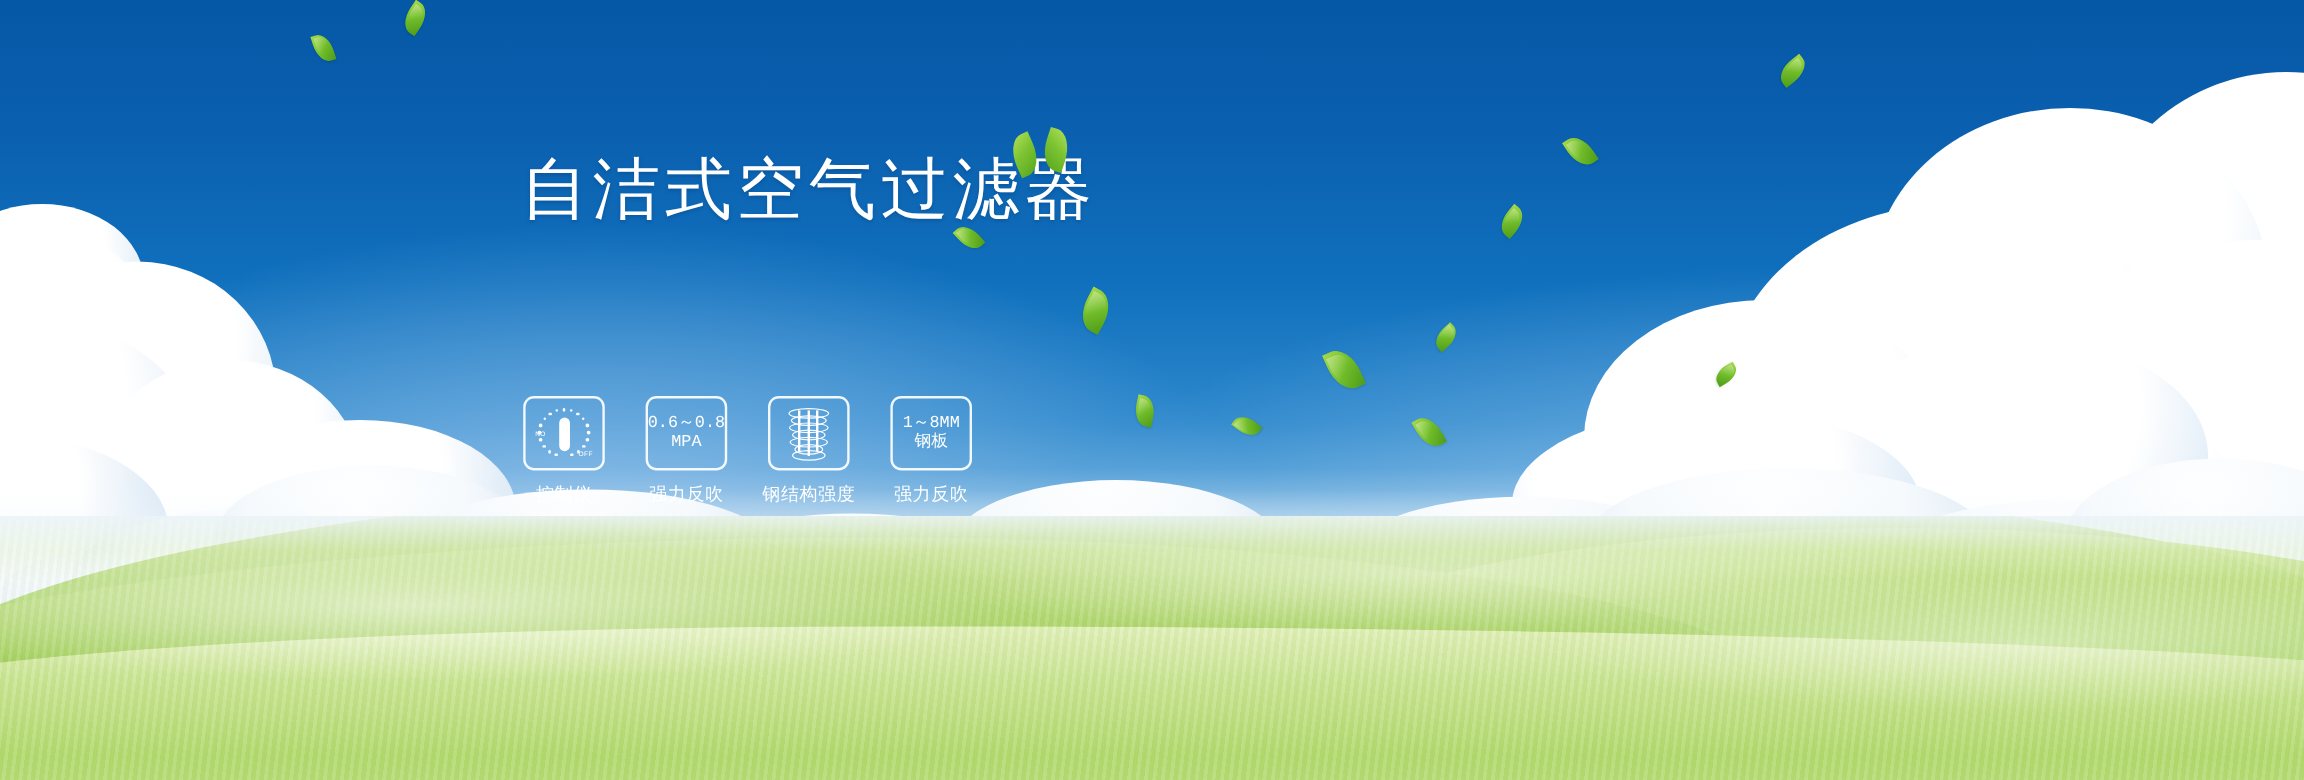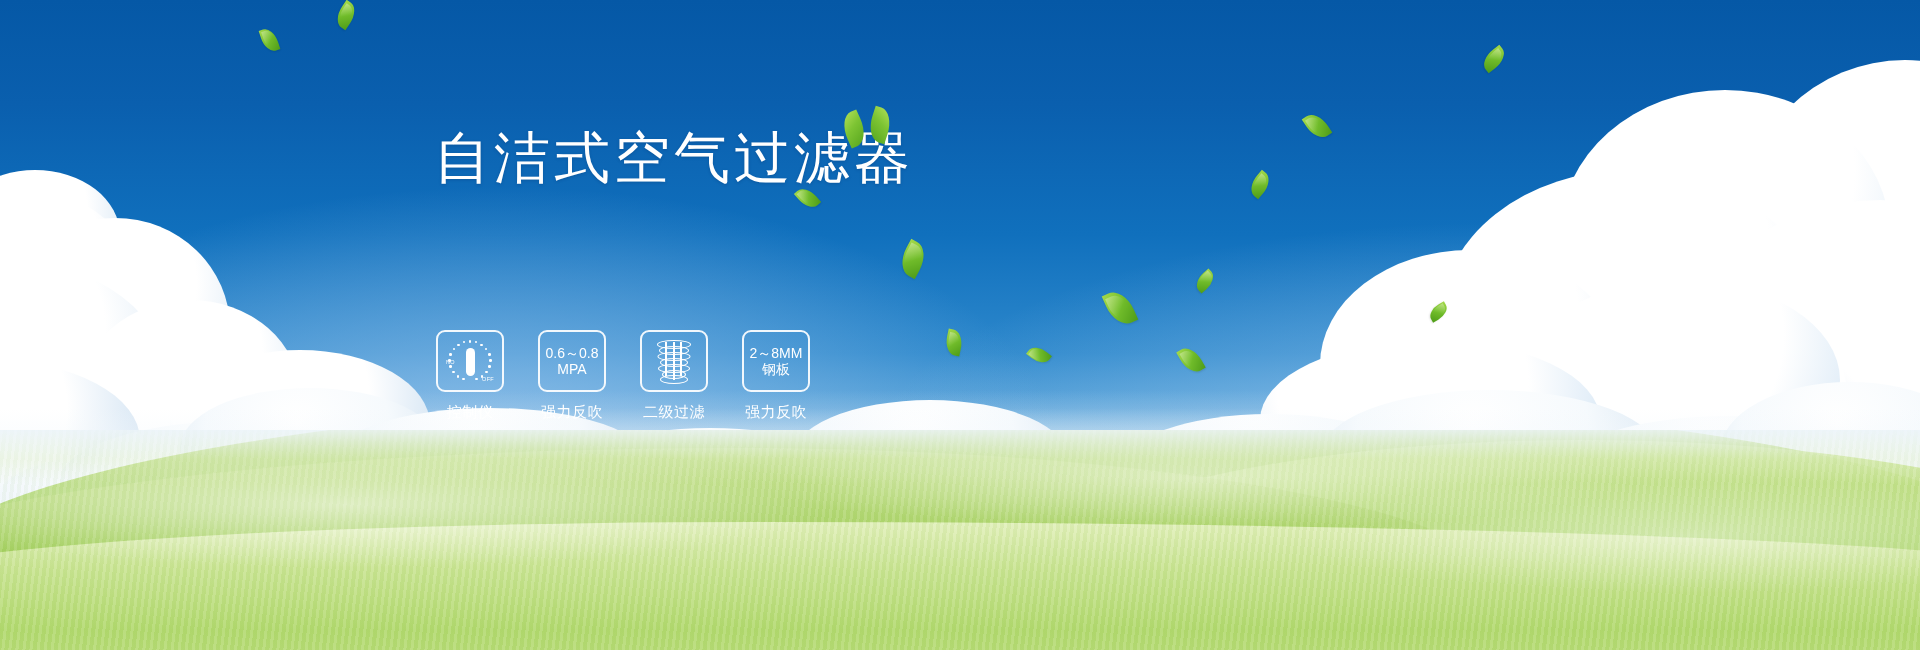--- a/index.html
+++ b/index.html
@@ -149,21 +149,21 @@
 
   
   .features{position:absolute;left:434px;top:330px;display:flex;gap:30px;}
   .feature{width:72px;display:flex;flex-direction:column;align-items:center;}
   .fbox{
     width:68px;height:62px;border:2px solid rgba(255,255,255,.92);
     border-radius:9px;display:flex;flex-direction:column;
     align-items:center;justify-content:center;color:#ffffff;
     font-size:14px;line-height:1.15;text-align:center;box-sizing:border-box;
   }
-  .fbox .txt{white-space:nowrap;}
+  .fbox .txt{white-space:nowrap;font-family:Liberation Mono, monospace;}
   .flabel{margin-top:11px;color:#ffffff;font-size:15px;white-space:nowrap;letter-spacing:.5px;}
 
   
   .gauge{position:relative;width:46px;height:44px;}
   .gauge .needle{position:absolute;left:50%;top:9px;margin-left:-4.5px;width:9px;height:28px;
      background:#fff;border-radius:4.5px;}
   .gauge .dot{position:absolute;width:2.6px;height:2.6px;background:#fff;border-radius:50%;}
   .gauge .onlab{position:absolute;left:-1px;top:20px;font-size:5.5px;letter-spacing:.3px;}
   .gauge .offlab{position:absolute;right:-1px;bottom:1px;font-size:5.5px;letter-spacing:.3px;}
 
@@ -322,26 +322,26 @@
               <div class="bar"></div>
             <div class="ell" style="top:1px;  width:32px;height:7px;"></div>
             <div class="ell" style="top:7px;  width:28px;height:7px;"></div>
             <div class="ell" style="top:13px; width:31px;height:7px;"></div>
             <div class="ell" style="top:19px; width:26px;height:7px;"></div>
             <div class="ell" style="top:25px; width:30px;height:7px;"></div>
             <div class="ell" style="top:31px; width:22px;height:7px;"></div>
             <div class="ell" style="top:36px; width:26px;height:7px;"></div>
           </div>
         </div>
-        <div class="flabel">二级过滤</div>
+        <div class="flabel">钢结构强度</div>
       </div>
 
       <div class="feature">
         <div class="fbox">
-          <div class="txt">2～8MM</div>
+          <div class="txt">1～8MM</div>
           <div class="txt">钢板</div>
         </div>
         <div class="flabel">强力反吹</div>
       </div>
 
 
     </div>
   </div>
 </div>
 

